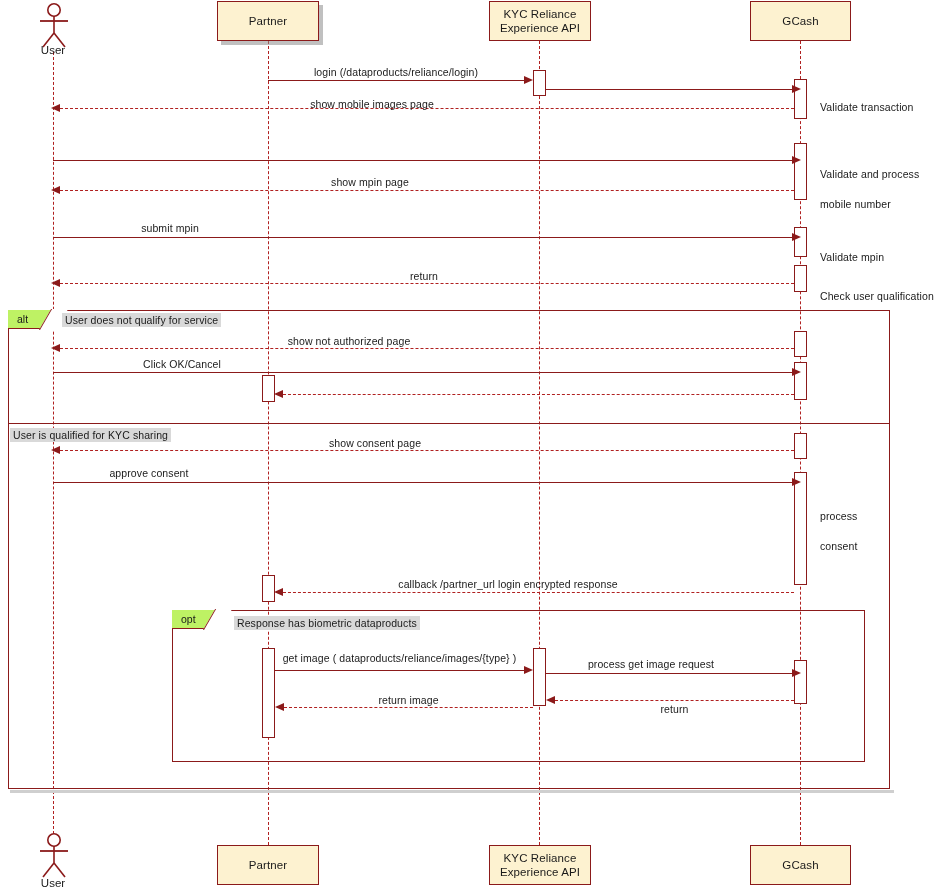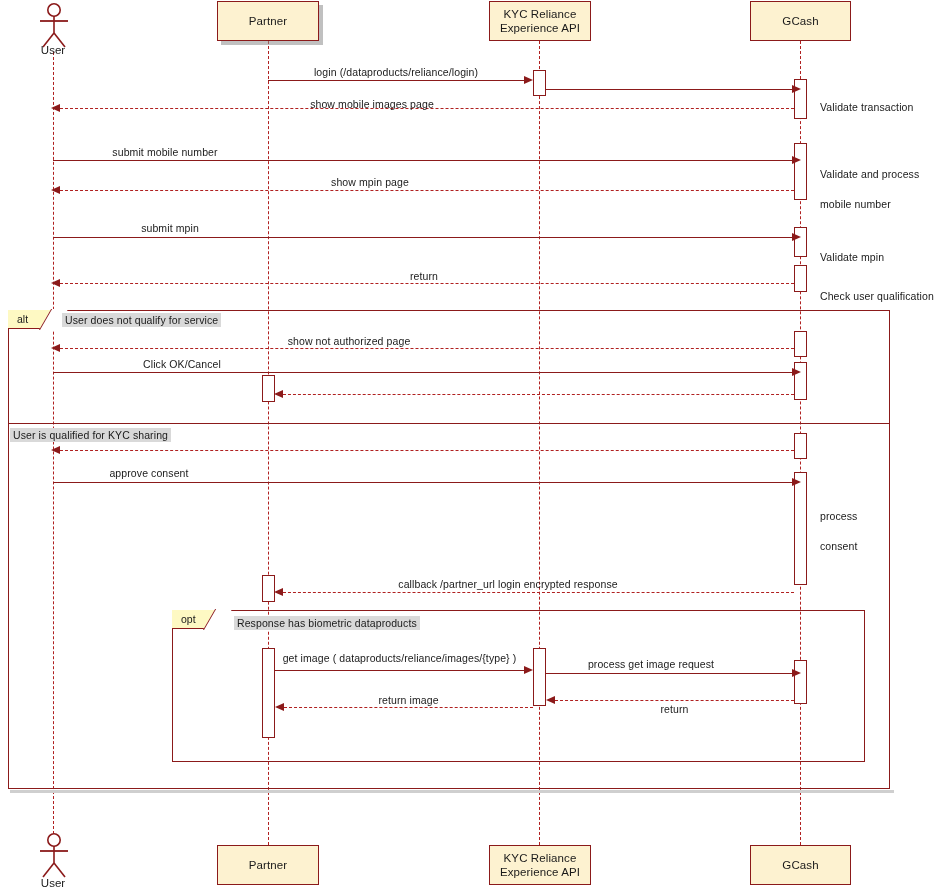--- a/index.html
+++ b/index.html
@@ -110,21 +110,21 @@
   }
   .frag-divider {
     position: absolute;
     height: 0;
     border-top: 1.5px solid #8b1a1a;
   }
   .frag-tab {
     position: absolute;
     box-sizing: border-box;
     height: 19px;
-    background: #fef9c3;
+    background: #bef264;
     border-right: 1.5px solid #8b1a1a;
     border-bottom: 1.5px solid #8b1a1a;
   }
   .frag-tab-inner {
     position: absolute;
     left: 0; top: 0;
     width: 100%; height: 100%;
     display: flex;
     align-items: center;
     padding-left: 9px;
@@ -225,21 +225,20 @@
 
   <div class="msg" style="left:546px; top:89px; width:246px;"></div>
   <div class="arrowhead right" style="left:792px; top:84.5px;"></div>
 
   <div class="msg dashed" style="left:60px; top:108px; width:734px;"></div>
   <div class="arrowhead left" style="left:51px; top:103.5px;"></div>
   <div class="msg-label" style="left:190px; top:98px; width:364px;">show mobile images page</div>
 
   <div class="msg" style="left:53px; top:160px; width:739px;"></div>
   <div class="arrowhead right" style="left:792px; top:155.5px;"></div>
-  <div class="msg-label" style="left:0px; top:146px; width:330px;">submit mobile number</div>
 
   <div class="msg dashed" style="left:60px; top:190px; width:734px;"></div>
   <div class="arrowhead left" style="left:51px; top:185.5px;"></div>
   <div class="msg-label" style="left:205px; top:176px; width:330px;">show mpin page</div>
 
   <div class="msg" style="left:53px; top:237px; width:739px;"></div>
   <div class="arrowhead right" style="left:792px; top:232.5px;"></div>
   <div class="msg-label" style="left:30px; top:222px; width:280px;">submit mpin</div>
 
   <div class="msg dashed" style="left:60px; top:283px; width:734px;"></div>
@@ -252,20 +251,21 @@
 
   <div class="msg" style="left:53px; top:372px; width:739px;"></div>
   <div class="arrowhead right" style="left:792px; top:367.5px;"></div>
   <div class="msg-label" style="left:82px; top:358px; width:200px;">Click OK/Cancel</div>
 
   <div class="msg dashed" style="left:283px; top:394px; width:511px;"></div>
   <div class="arrowhead left" style="left:274px; top:389.5px;"></div>
 
   <div class="msg dashed" style="left:60px; top:450px; width:734px;"></div>
   <div class="arrowhead left" style="left:51px; top:445.5px;"></div>
+  <div class="msg-label" style="left:230px; top:437px; width:290px;">show consent page</div>
 
   <div class="msg" style="left:53px; top:482px; width:739px;"></div>
   <div class="arrowhead right" style="left:792px; top:477.5px;"></div>
   <div class="msg-label" style="left:54px; top:467px; width:190px;">approve consent</div>
 
   <div class="msg dashed" style="left:283px; top:592px; width:511px;"></div>
   <div class="arrowhead left" style="left:274px; top:587.5px;"></div>
   <div class="msg-label" style="left:283px; top:578px; width:450px;">callback /partner_url login encrypted response</div>
 
   <div class="msg" style="left:275px; top:670px; width:249px;"></div>

